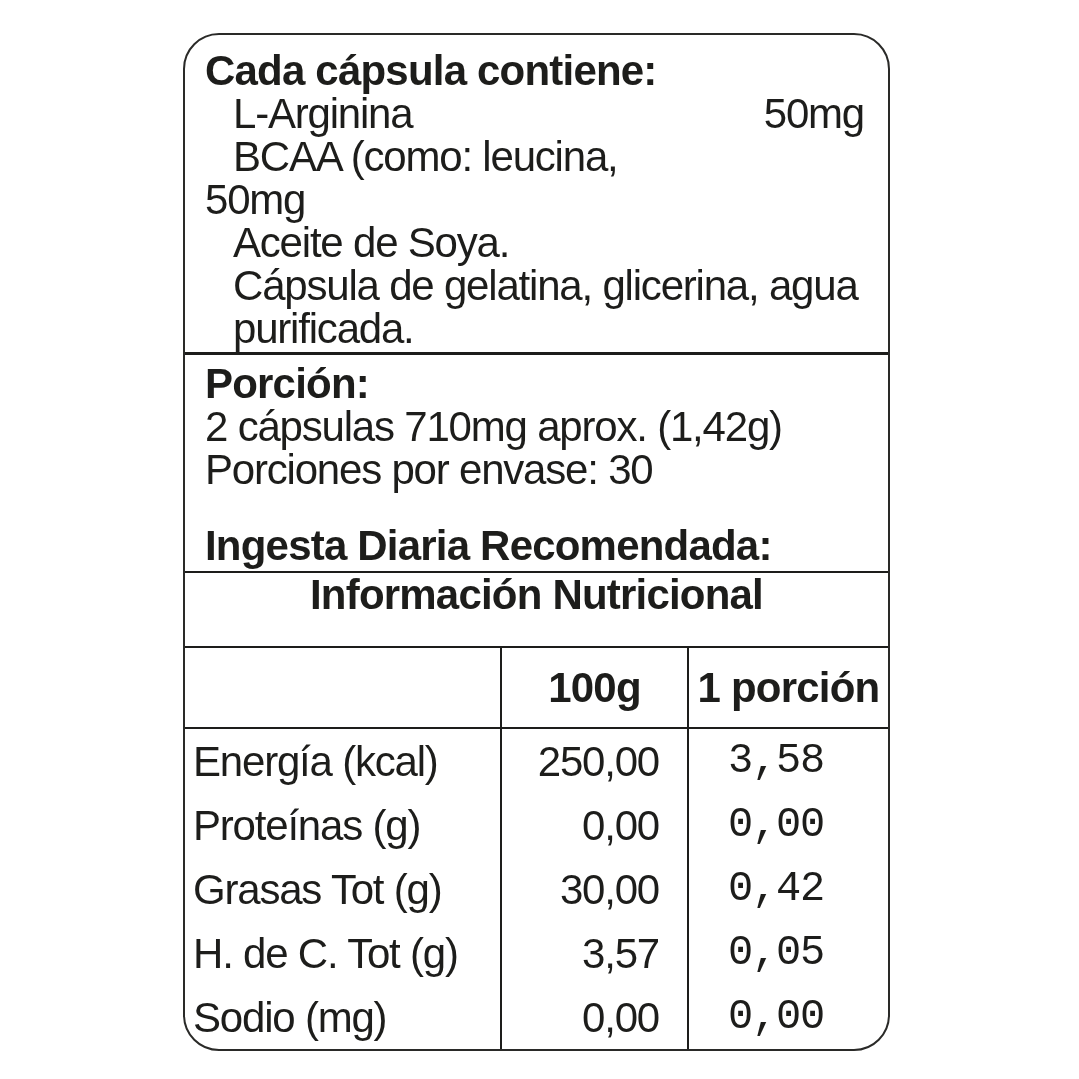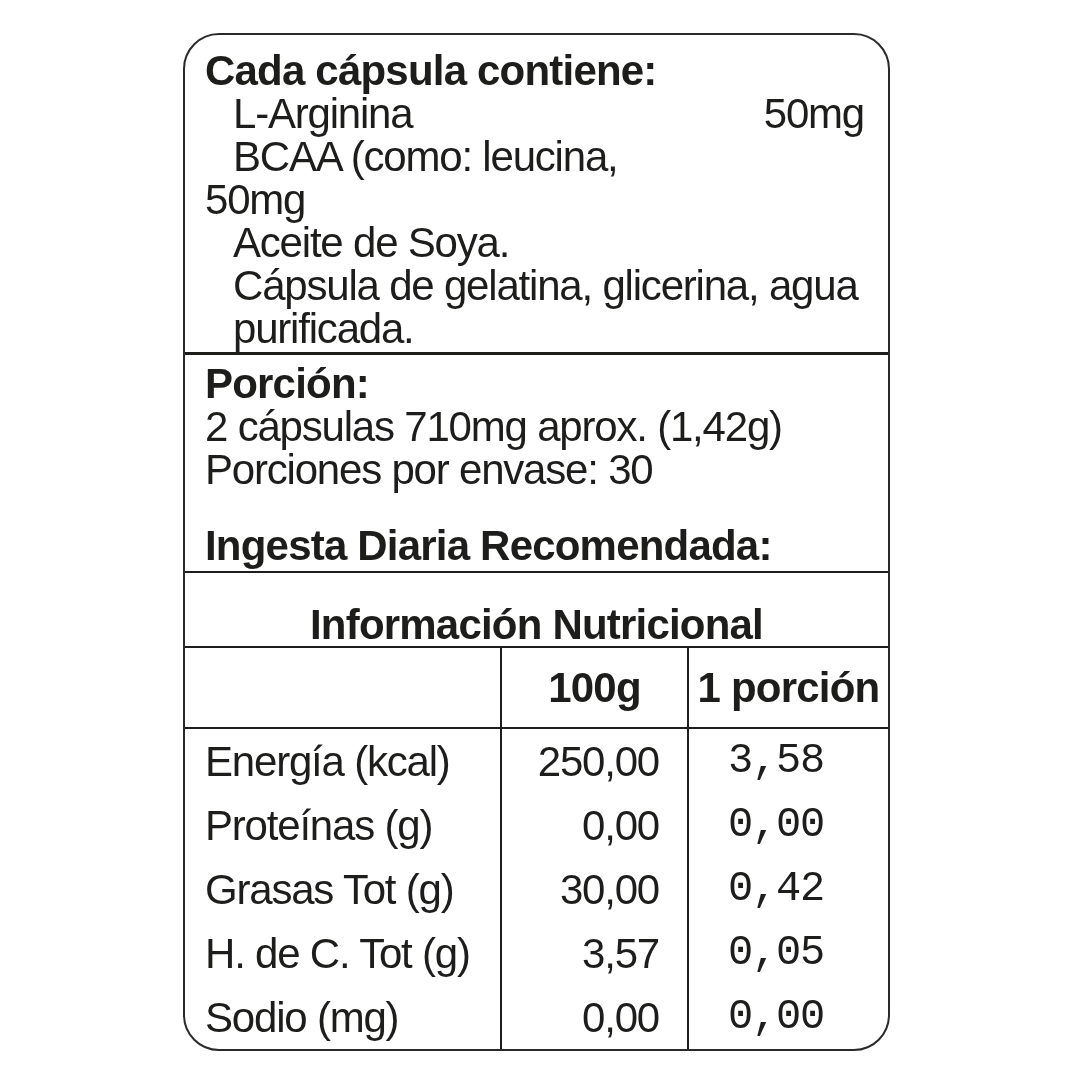--- a/index.html
+++ b/index.html
@@ -49,40 +49,40 @@
   
   .sec-serving {
     height: 216px;
     padding: 7px 24px 0 20px;
     flex: none;
   }
   .spacer-line { height: 33px; }
   
   .table-title-row {
     height: 73px; flex: none;
-    display: flex; align-items: flex-end; justify-content: center;
+    display: flex; align-items: flex-start; justify-content: center;
   }
   .grid-row {
     display: grid;
     grid-template-columns: 315px 187px 1fr;
     flex: none;
   }
   .head-row { height: 79px; }
   .cell {
     display: flex; align-items: center;
   }
   .cell.c2, .cell.c3 { border-left: 2px solid #1d1d1b; }
   .head-row .cell { justify-content: center; }
   .data-rows {
     flex: 1 1 auto;
     display: flex;
     flex-direction: column;
   }
   .data-rows .grid-row { flex: 1 1 auto; }
-  .cell.nutrient { padding-left: 20px; justify-content: flex-start; }
+  .cell.nutrient { padding-left: 8px; justify-content: flex-start; }
   .cell.v100 { justify-content: flex-end; padding-right: 28px; }
   .cell.vpor { justify-content: flex-end; padding-right: 64px; font-family: Liberation Mono, monospace; }
 </style>
 </head>
 <body>
 
 <div class="label-box">
 
   <div class="sec-composition">
     <div class="txt bold">Cada cápsula contiene:</div>

